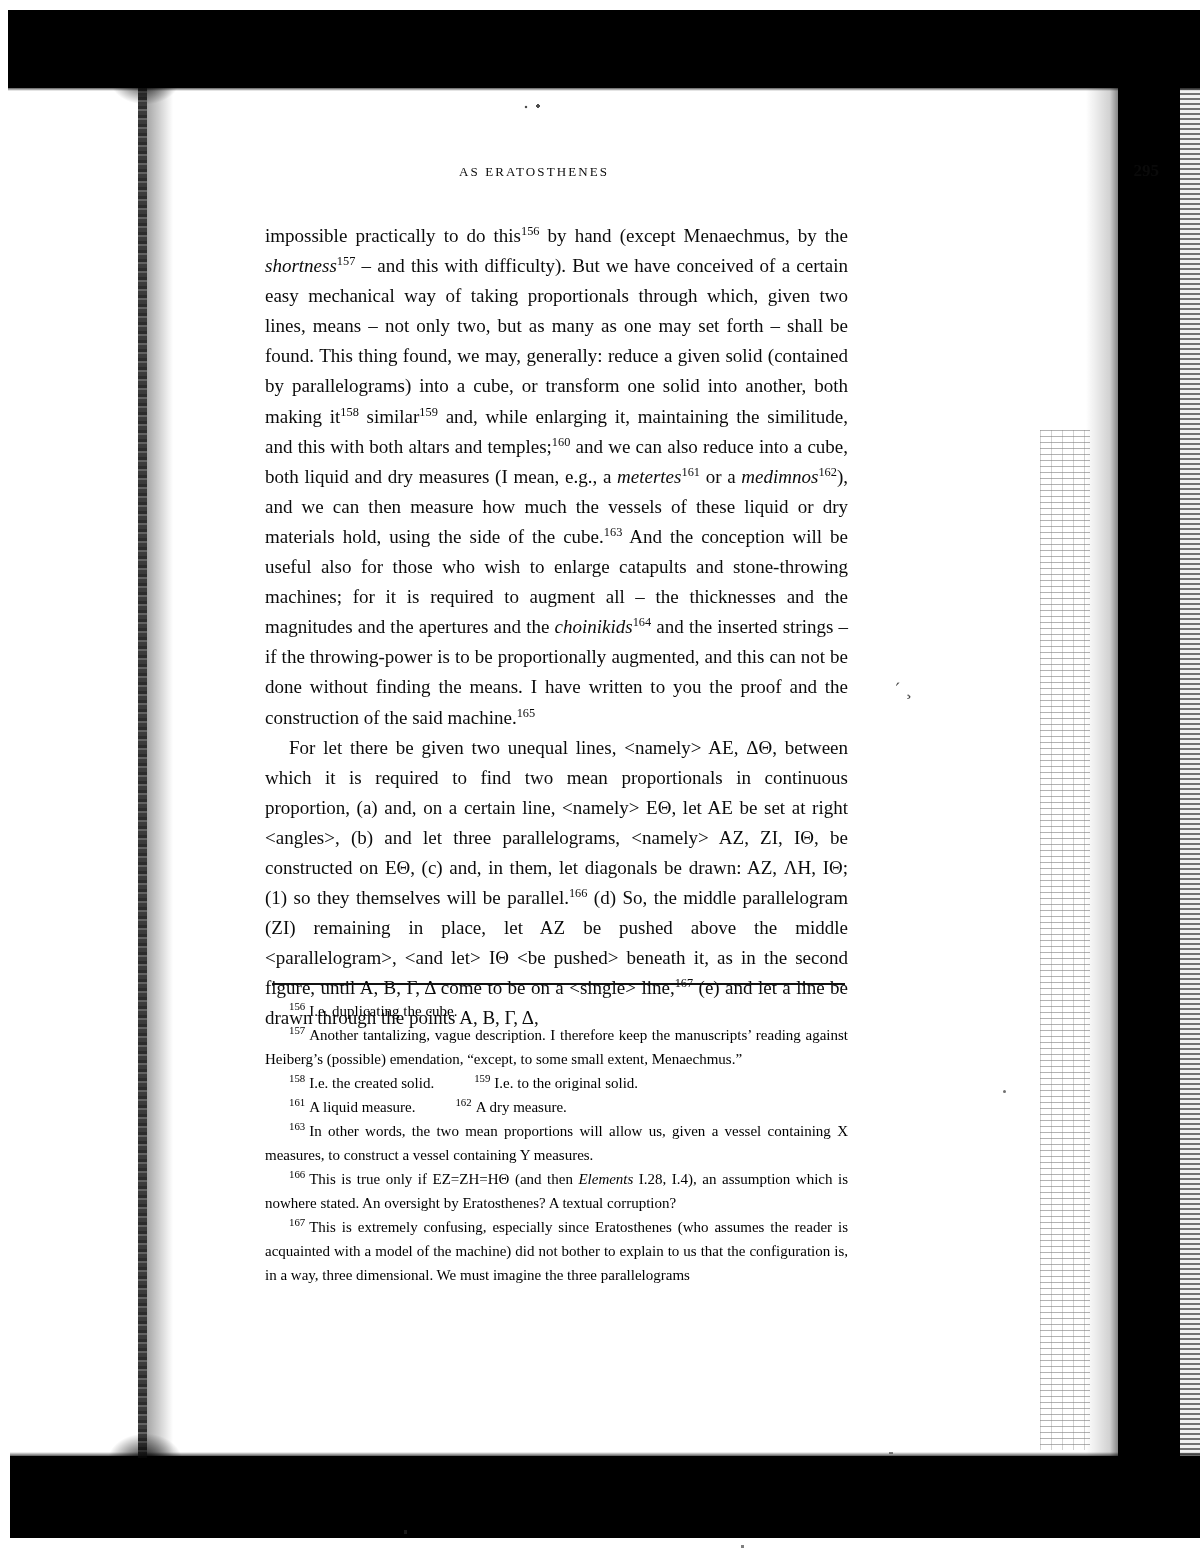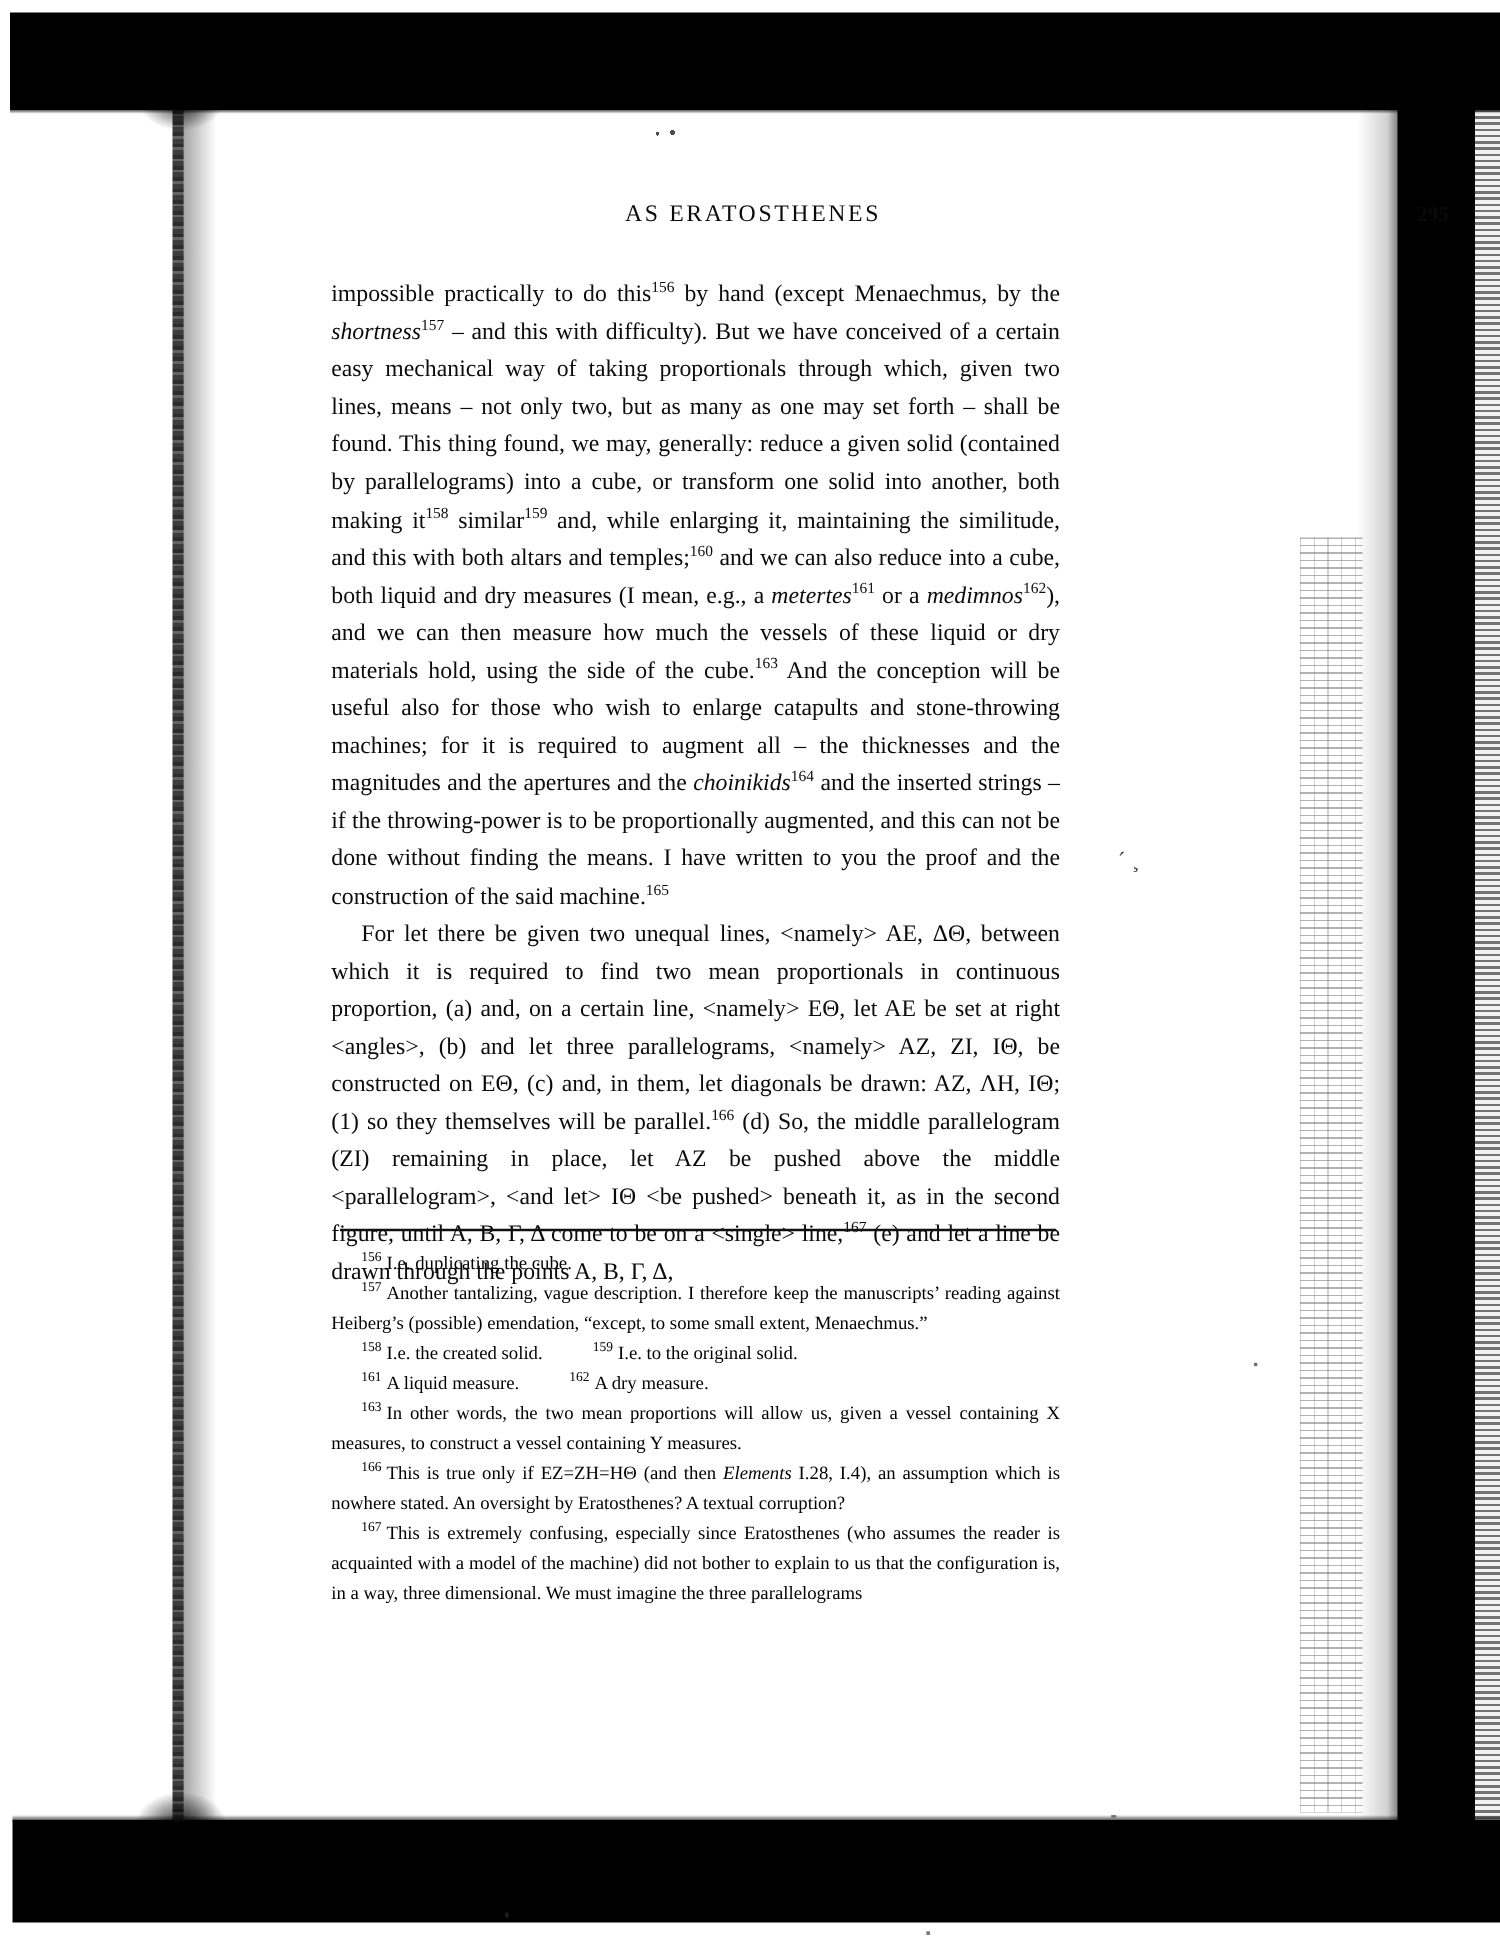--- a/index.html
+++ b/index.html
@@ -148,26 +148,25 @@
   .running-head {
     position: absolute;
     left: 312px;
     top: 73px;
     width: 700px;
     display: flex;
     justify-content: space-between;
     align-items: baseline;
   }
   .running-head-title {
-    font-size: 19px;
+    font-size: 13px;
     letter-spacing: 2.1px;
     color: #0a0a0a;
     font-weight: 500;
     white-space: nowrap;
-    margin-left: 41px;
   }
   .running-head-page {
     font-size: 17px;
     font-weight: bold;
     color: #0a0a0a;
   }
 
   
   .body-block {
     position: absolute;

